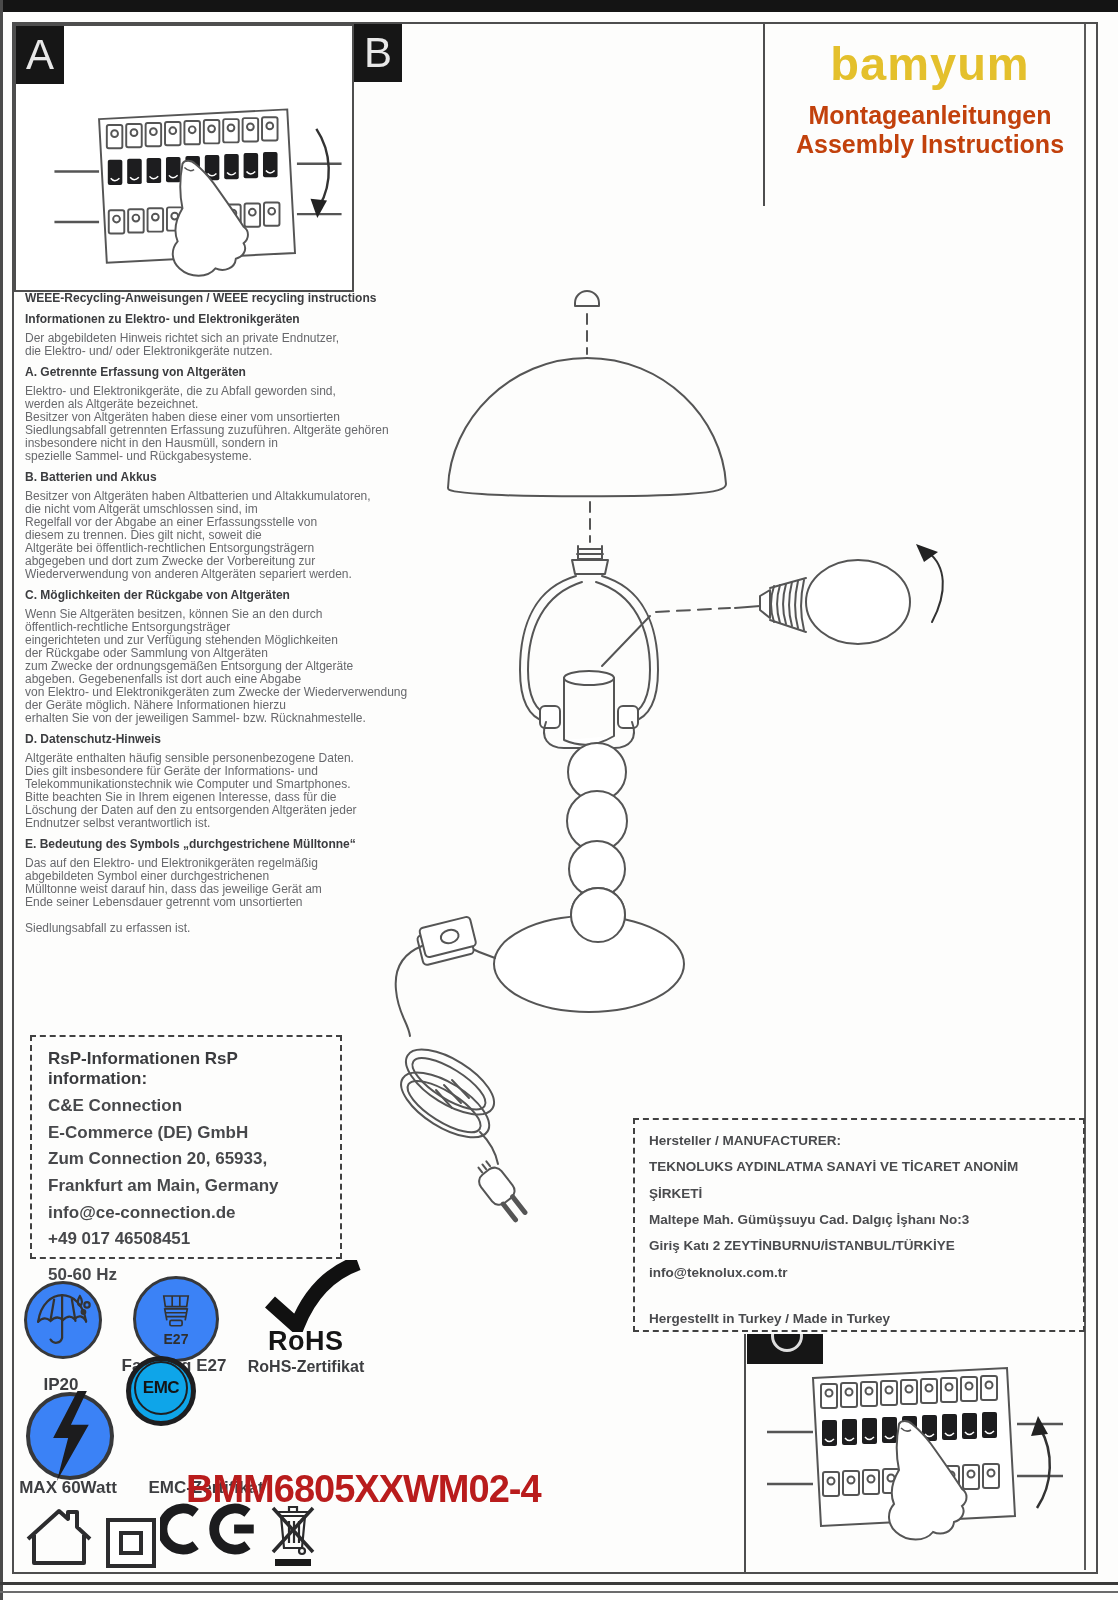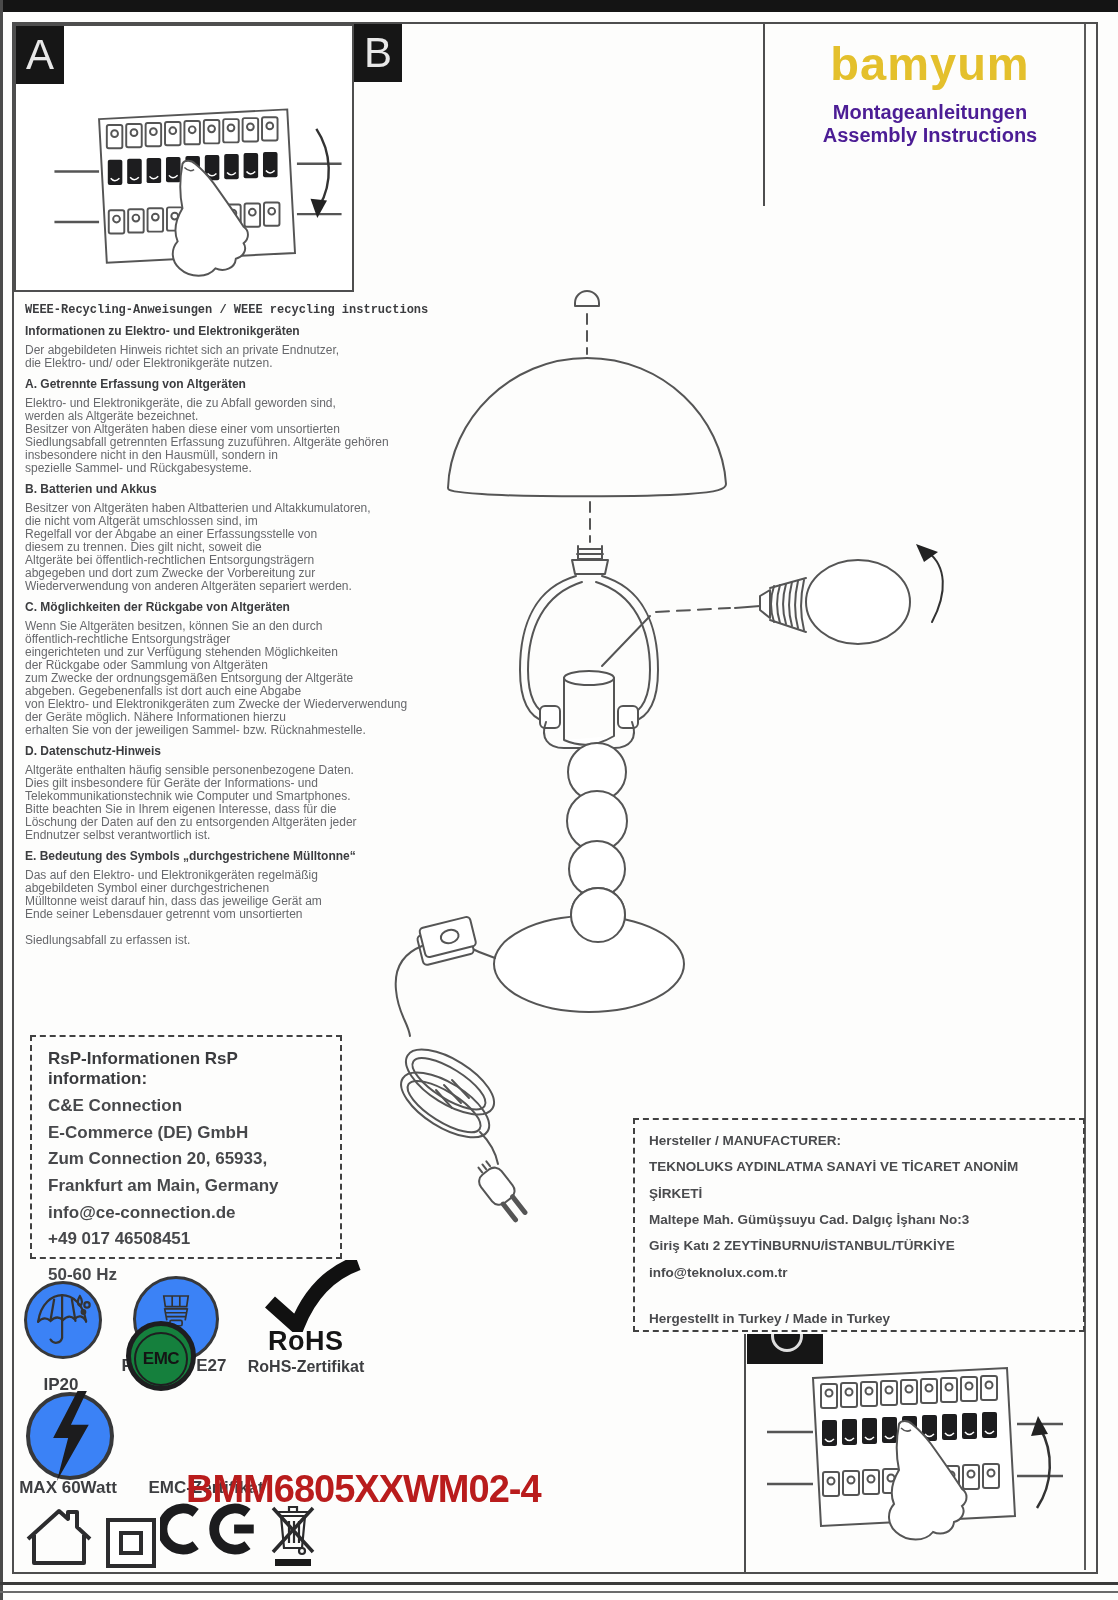--- a/index.html
+++ b/index.html
@@ -15,25 +15,25 @@
   .bline2{left:0;top:1591px;width:1118px;height:2px;background:#6a6a6a;}
   
   .boxA{left:14px;top:24px;width:336px;height:264px;border:2px solid #4e4e4e;background:#fff;}
   .tab{background:#161616;color:#e8e8e8;font-size:42px;font-weight:400;
        display:flex;align-items:center;justify-content:center;}
   .tabA{left:0;top:0;width:48px;height:58px;position:absolute;}
   .tabB{left:354px;top:24px;width:48px;height:58px;}
   .brand-sep{left:763px;top:24px;width:2px;height:182px;background:#4e4e4e;}
   .brand{left:770px;top:40px;width:320px;text-align:center;}
   .brand .logo{font-size:47px;font-weight:bold;letter-spacing:1px;color:#e4c02c;line-height:1;}
-  .brand .sub{margin-top:14px;font-size:20px;font-weight:bold;color:#4c1d95;line-height:1.15;}
+  .brand .sub{margin-top:14px;font-size:25px;font-weight:bold;color:#c2410c;line-height:1.15;}
   
   .weee{left:25px;top:292px;width:424px;font-size:12px;line-height:1.08;color:#67686c;}
   .weee h4{font-size:12px;color:#3b3c3f;margin:8px 0 6px;line-height:1.1;}
-  .weee h4.first{margin-top:12px;font-family:Liberation Mono, monospace;}
+  .weee h4.first{margin-top:0;}
   .weee p{margin:0;white-space:pre-line;}
   
   .dashed{border:2px dashed #414141;background:transparent;}
   .rsp{left:30px;top:1035px;width:312px;height:224px;padding:12px 16px;box-sizing:border-box;}
   .rsp .t{font-size:17px;font-weight:bold;color:#3a3b3e;margin-bottom:4px;}
   .rsp .l{font-size:17px;font-weight:600;color:#47484b;line-height:1.57;}
   .rsp .f{margin-top:9px;}
   .mfr{left:633px;top:1118px;width:452px;height:214px;padding:8px 14px;box-sizing:border-box;}
   .mfr .t,.mfr .l{font-size:13.5px;font-weight:bold;color:#4a4b4e;line-height:1.95;}
   .mfr .o{margin-top:20px;}
@@ -44,22 +44,22 @@
   .ip20-c{left:24px;top:1281px;width:72px;height:72px;}
   .ip20-cap{left:18px;top:1356px;width:86px;margin-top:19px;}
   .e27-c{left:133px;top:1276px;width:80px;height:80px;flex-direction:column;}
   .e27-code{font-size:14px;font-weight:bold;color:#2e2f31;margin-top:-2px;}
   .e27-cap{left:103px;top:1356px;width:142px;}
   .rohs-chk{left:262px;top:1260px;}
   .rohs-word{left:268px;top:1326px;font-size:27px;font-weight:bold;color:#151515;letter-spacing:.5px;}
   .rohs-cap{left:238px;top:1358px;width:136px;font-size:16px;}
   .bolt-c{left:26px;top:1392px;width:80px;height:80px;border-width:4px;overflow:visible;}
   .watt-cap{left:10px;top:1478px;width:116px;}
-  .emc-c{left:126px;top:1321px;width:60px;height:60px;border:5px solid #1e1e20;border-radius:50%;
-         display:flex;align-items:flex-end;justify-content:center;background:#15803d;}
+  .emc-c{left:126px;top:1356px;width:60px;height:60px;border:5px solid #1e1e20;border-radius:50%;
+         display:flex;align-items:flex-start;justify-content:center;background:#0ea5e9;}
   .emc-inner{width:50px;height:50px;border:2px solid #1e1e20;border-radius:50%;display:flex;
              align-items:center;justify-content:center;font-size:17px;font-weight:bold;
              letter-spacing:-.5px;color:#141414;}
   .emc-cap{left:116px;top:1478px;width:132px;padding-left:24px;}
   .pcode{left:186px;top:1468px;font-size:38px;font-weight:bold;color:#b91c1c;letter-spacing:-1px;}
   
   .sq2{left:106px;top:1518px;width:42px;height:42px;border:4px solid #2c2c2e;display:flex;
        align-items:center;justify-content:center;background:#fff;}
   .sq2 i{display:block;width:16px;height:16px;border:4px solid #2c2c2e;}
   

